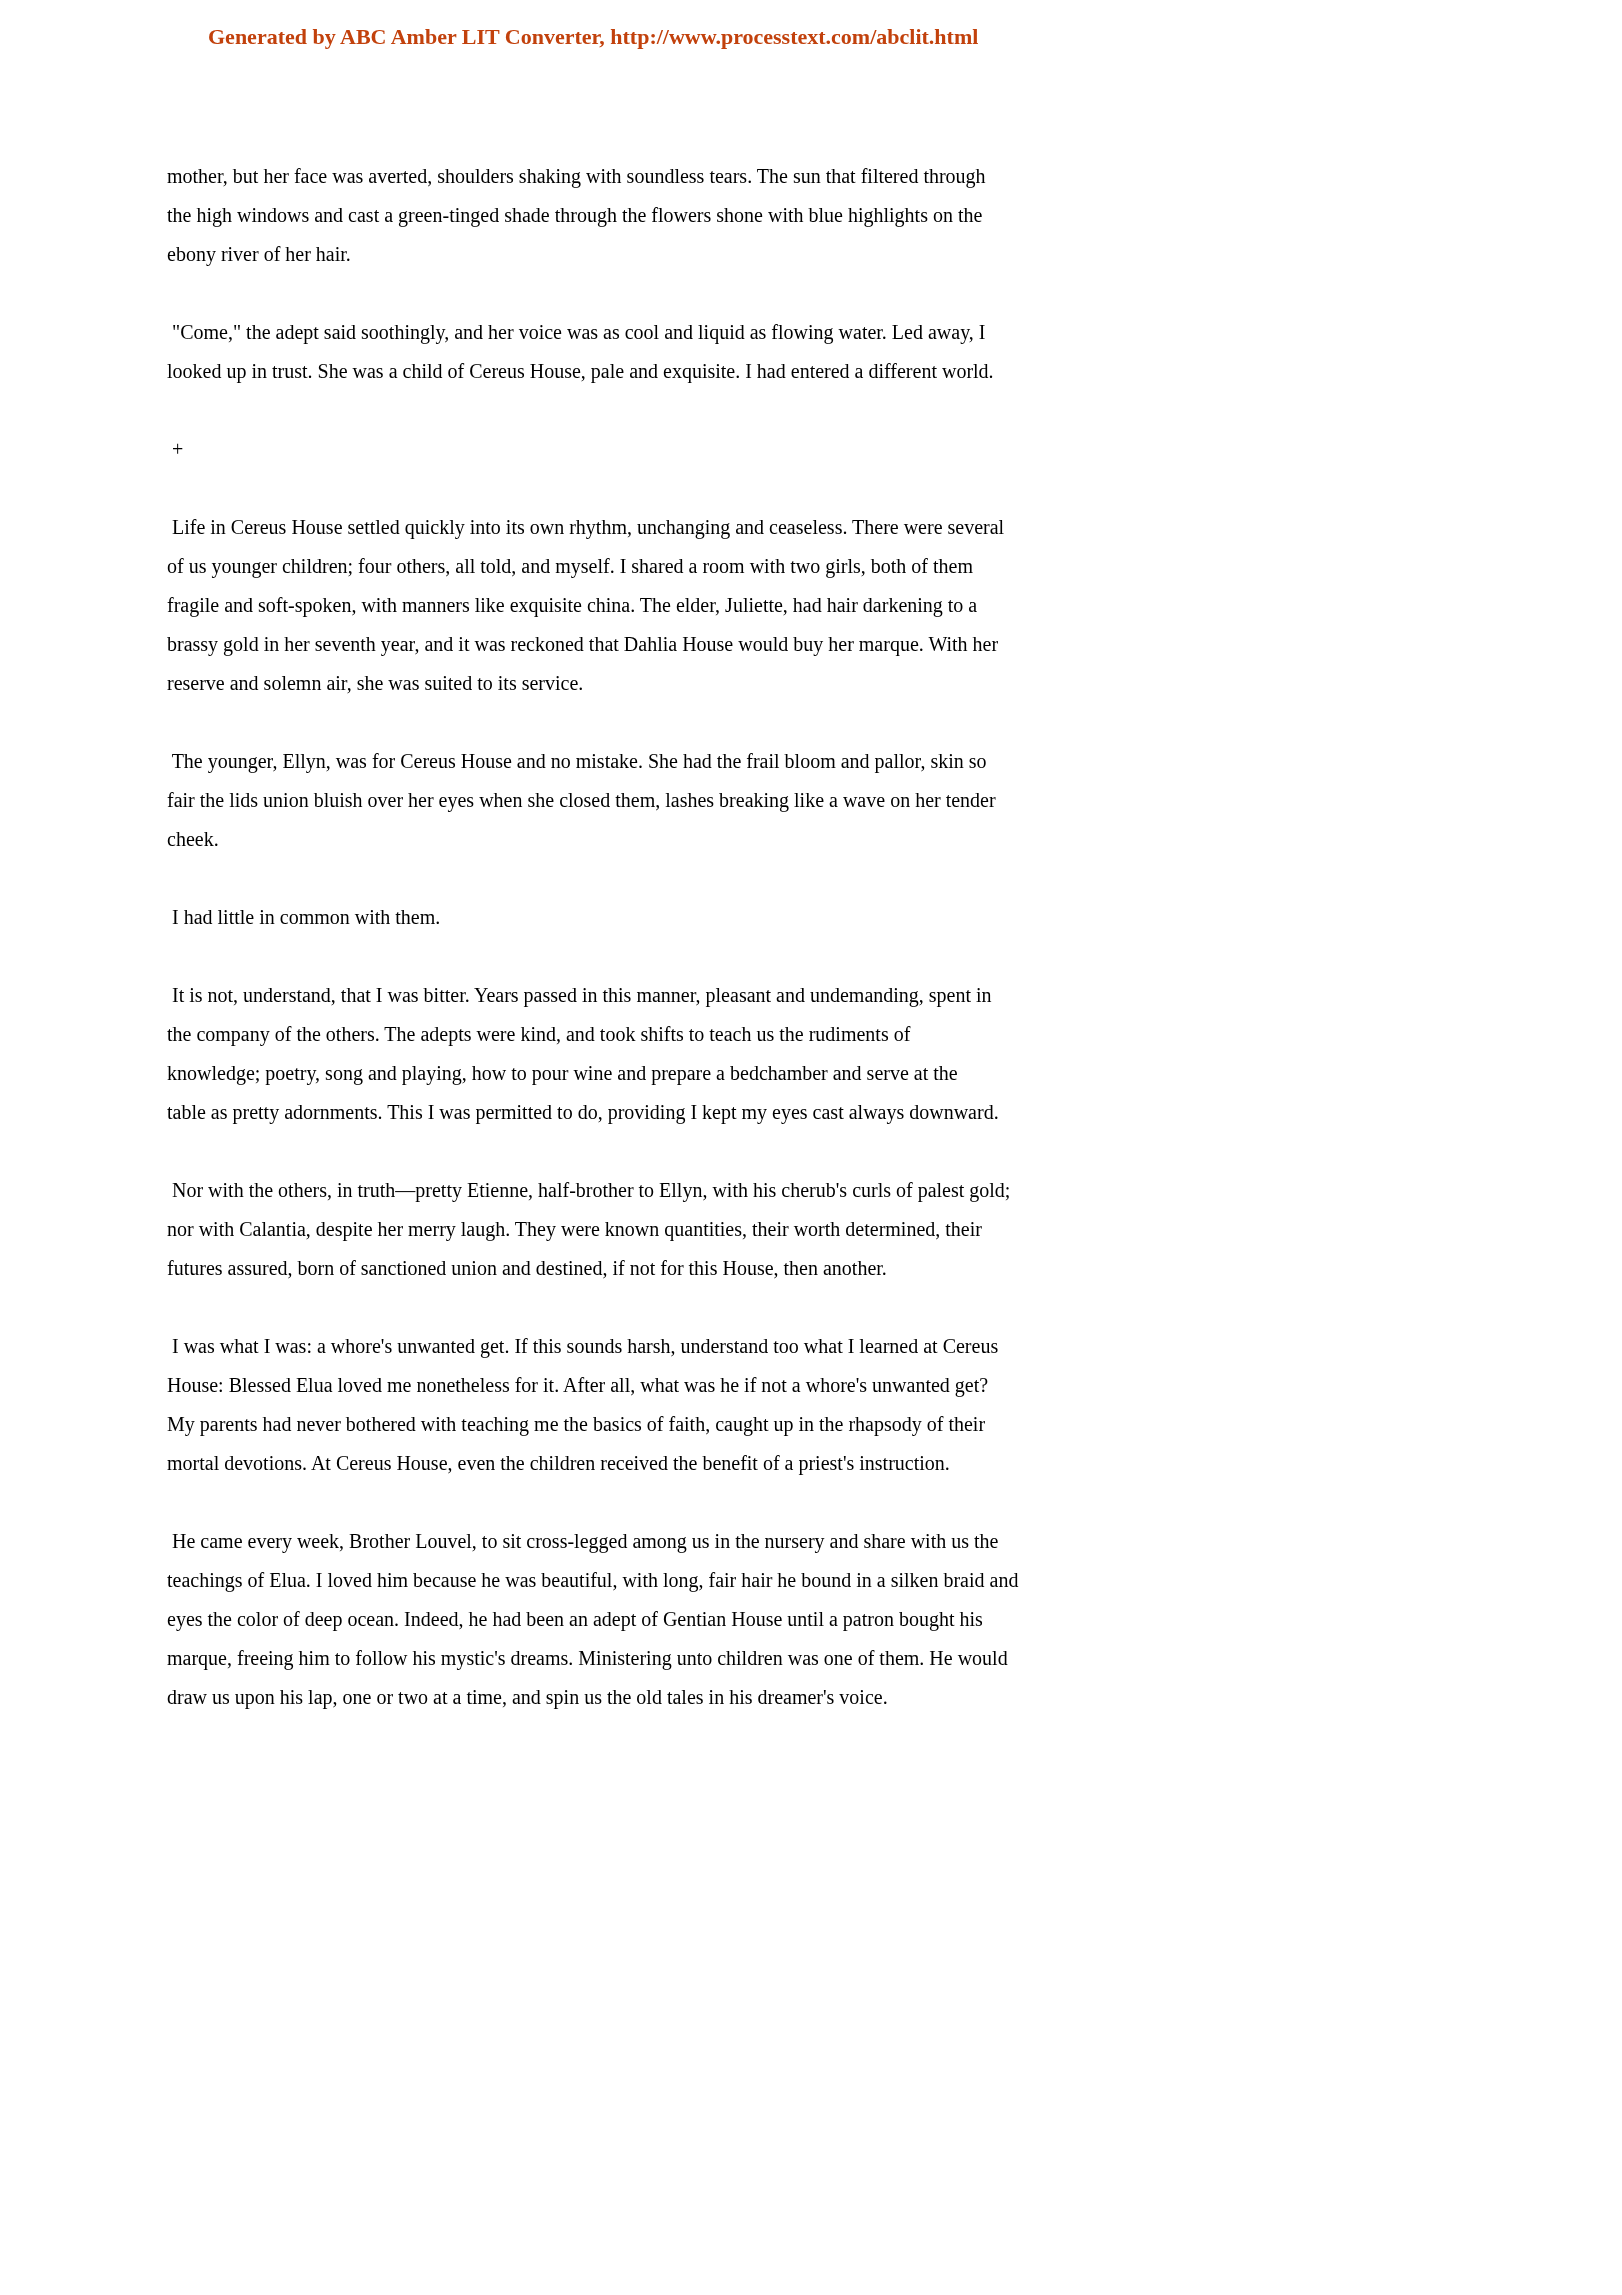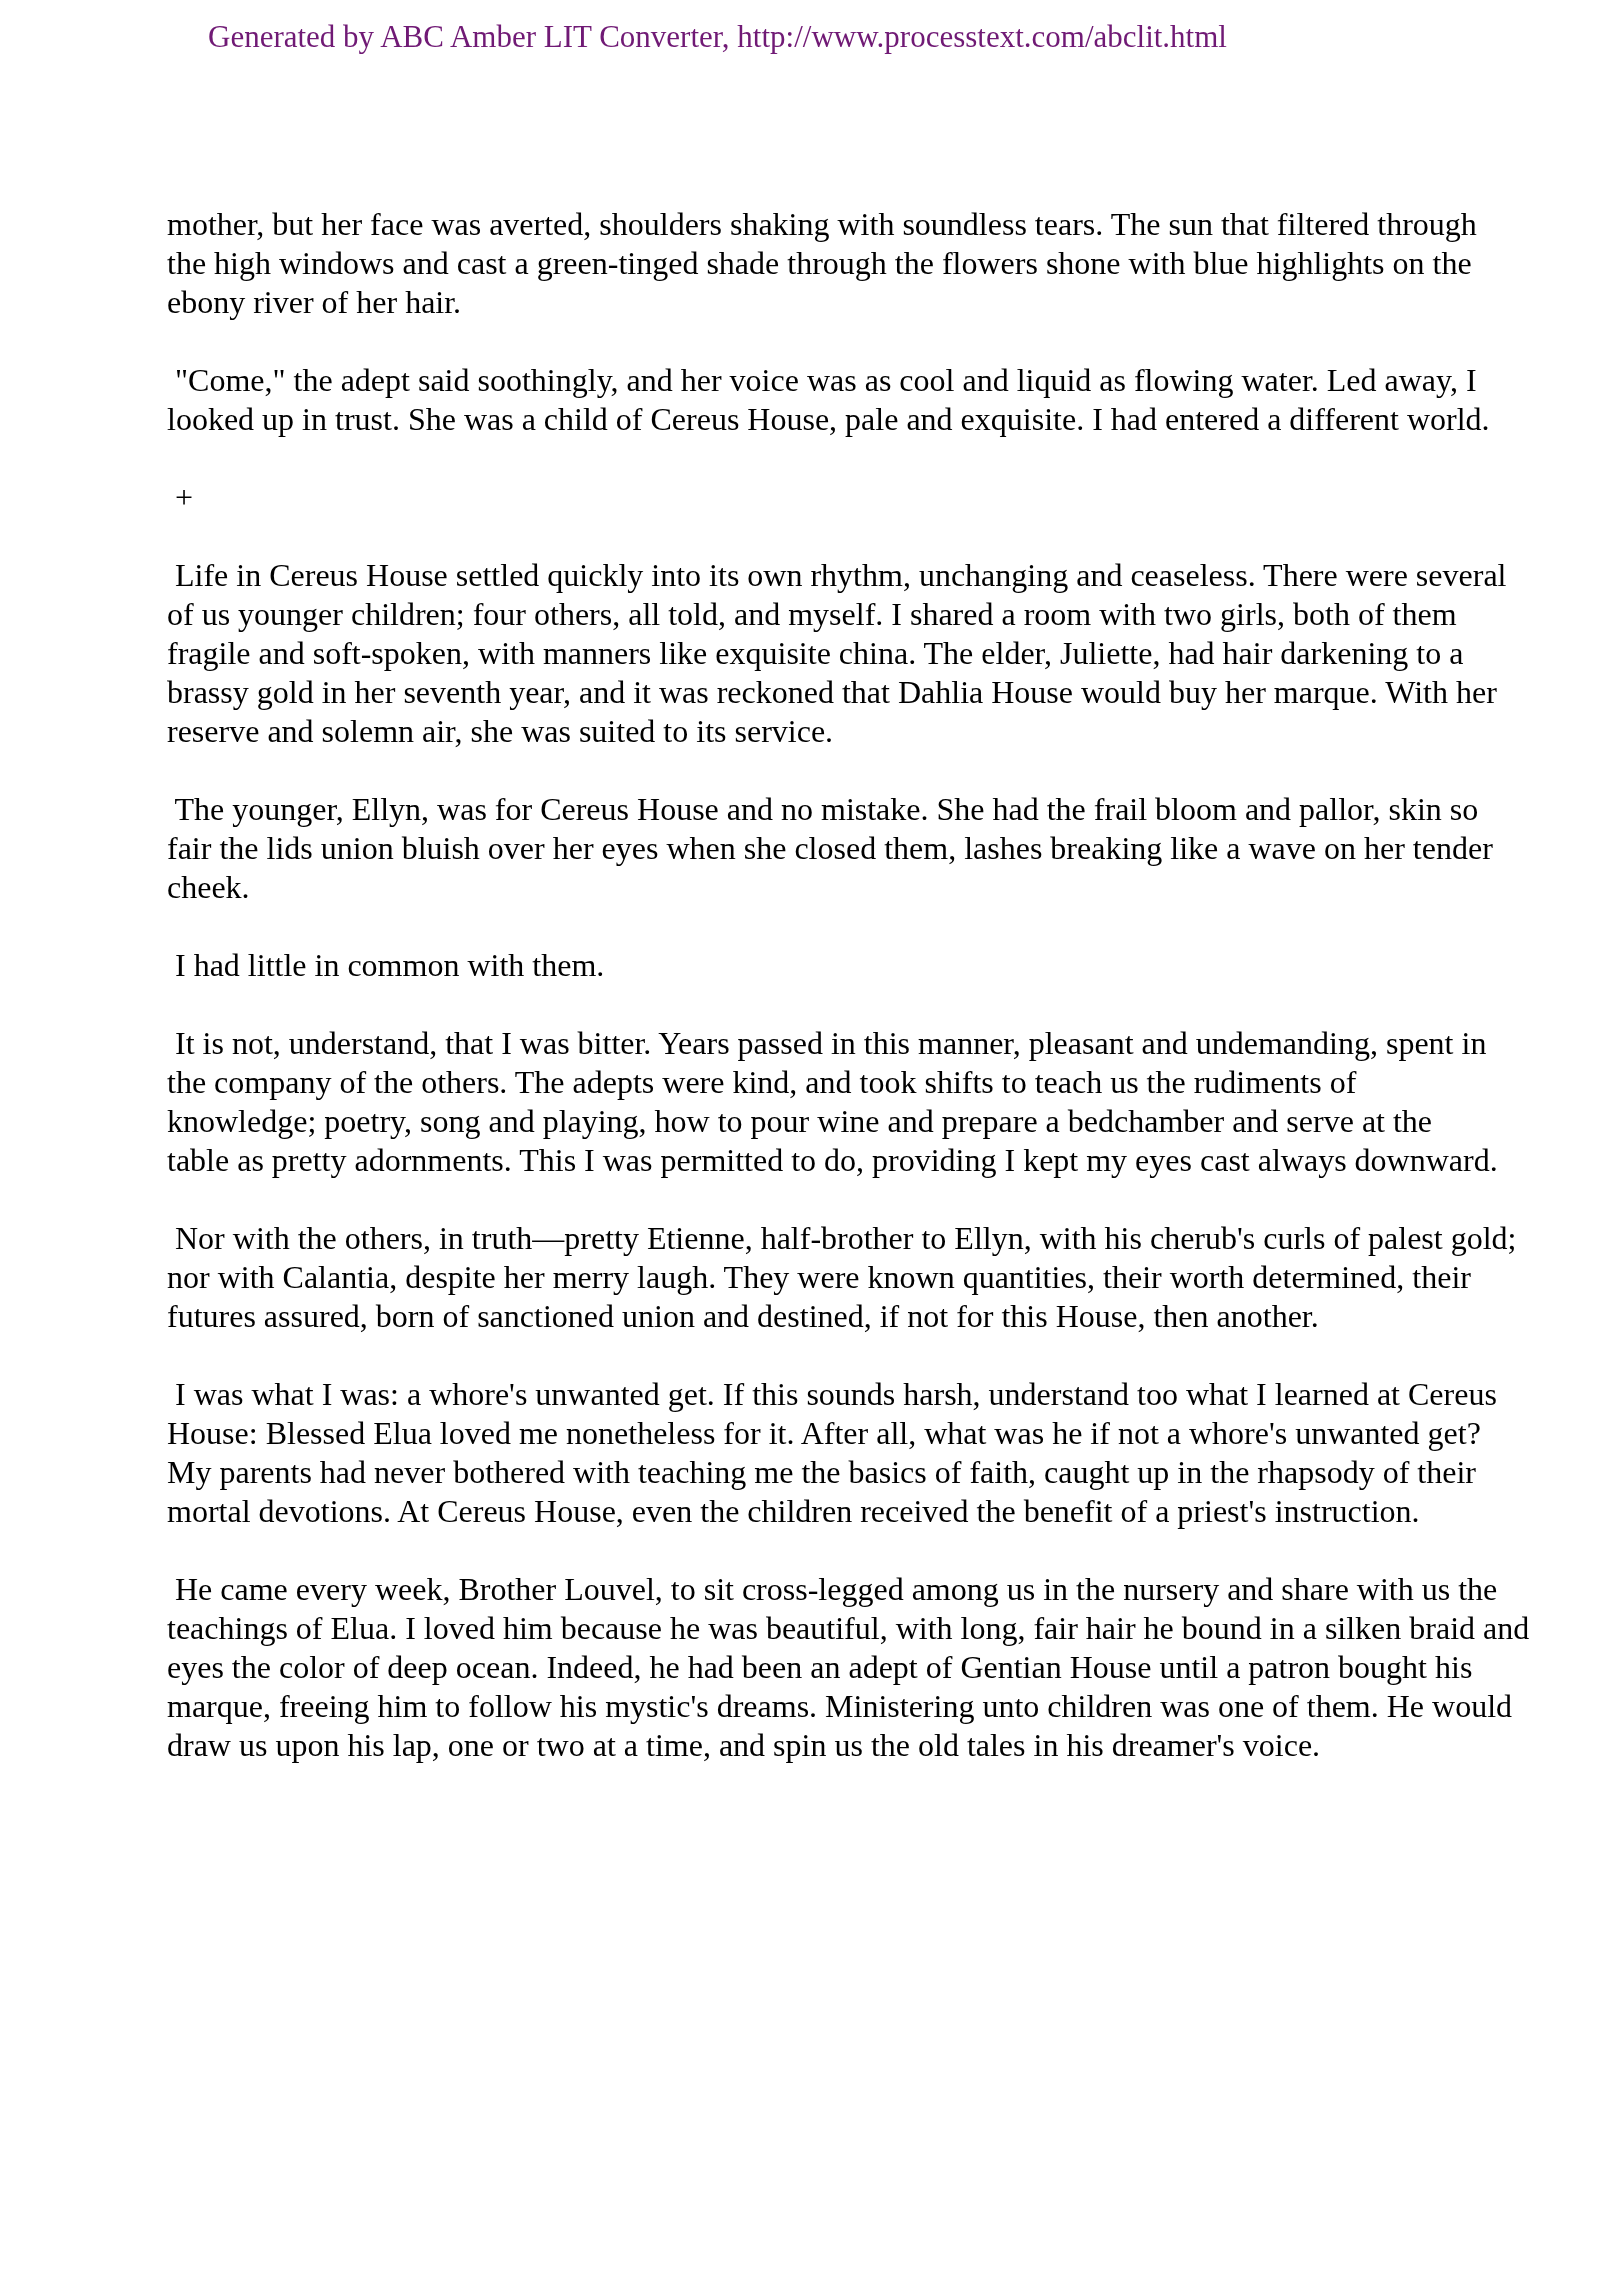--- a/index.html
+++ b/index.html
@@ -17,37 +17,36 @@
   }
   .page {
     position: absolute;
     inset: 0;
     background: #ffffff;
   }
   .header-link {
     position: absolute;
     left: 208px;
     top: 19.6px;
-    font-size: 31px;
+    font-size: 22px;
     line-height: 33px;
-    font-weight: normal;
-    color: #701a75;
+    font-weight: bold;
+    color: #c2410c;
     white-space: pre;
     text-decoration: none;
     cursor: pointer;
   }
   .content {
     position: absolute;
     left: 167px;
     top: 157px;
     width: 1309px;
-    font-size: 32px;
+    font-size: 20px;
     line-height: 39px;
     color: #000000;
-    margin-top: 48px;
   }
   .para {
     margin: 0 0 39px 0;
     white-space: pre;
   }
   .chapter-heading, .section-break {
     margin: 0 0 39px 0;
     white-space: pre;
     font-weight: normal;
   }

